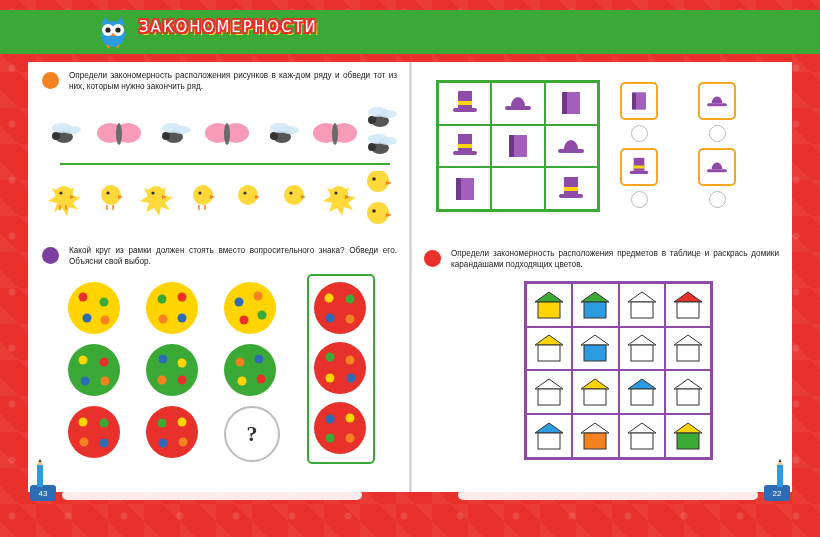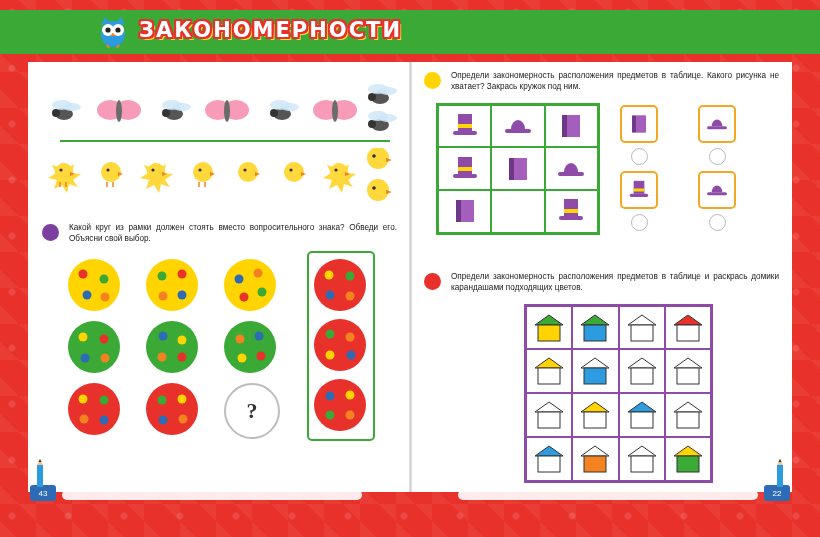--- a/index.html
+++ b/index.html
@@ -38,21 +38,21 @@
   .green-band{
     position:absolute;left:0;top:10px;width:820px;height:44px;
     background:#3aa935;
   }
   .title-wrap{
     position:absolute;left:95px;top:18px;
     display:flex;align-items:center;gap:10px;
   }
   .title{
     font-family:"DejaVu Sans",sans-serif;
-    font-weight:bold;font-size:21px;letter-spacing:2px;
+    font-weight:normal;font-size:15px;letter-spacing:2px;
     color:#ffffff;
     -webkit-text-stroke:0px;
     text-shadow:
        2px 0 #e8312a, -2px 0 #e8312a, 0 2px #e8312a, 0 -2px #e8312a,
        2px 2px #e8312a, -2px 2px #e8312a, 2px -2px #e8312a, -2px -2px #e8312a,
        3px 3px 0 #ffd43b;
   }
   .owl{position:absolute;left:95px;top:13px;}
   
   .col{position:absolute;top:70px;width:355px;}
@@ -149,20 +149,24 @@
       <div class="title">ЗАКОНОМЕРНОСТИ</div>
     </div>
   </div>
 
   <div class="white-sheet"></div>
   <div class="gutter"></div>
 
   <div class="col col-left">
 
     <div class="task">
+      <div class="task-head">
+        <div class="bullet" style="background:#f58220"></div>
+        <div class="instr">Определи закономерность расположения рисунков в каж-дом ряду и обведи тот из них, которым нужно закончить ряд.</div>
+      </div>
 
       <div class="strip" style="height:58px;margin-top:10px;">
         <svg width="355" height="58" viewBox="0 0 355 58">
           <g>
             <ellipse cx="22" cy="34" rx="9" ry="6" fill="#555"></ellipse>
               <ellipse cx="14" cy="33" rx="4" ry="4" fill="#333"></ellipse>
             <ellipse cx="20" cy="25" rx="10" ry="5" fill="#cfe6f7" opacity=".85"></ellipse>
             <ellipse cx="30" cy="27" rx="9" ry="4" fill="#cfe6f7" opacity=".85"></ellipse>
           </g>
           <g>
@@ -370,24 +374,20 @@
               </svg>
           </div>
         </div>
       </div>
     </div>
   </div>
 
   <div class="col col-right">
 
     <div class="task">
-      <div class="task-head">
-        <div class="bullet" style="background:#ffd400"></div>
-        <div class="instr">Определи закономерность расположения предметов в таблице. Какого рисунка не хватает? Закрась кружок под ним.</div>
-      </div>
 
       <div style="position:relative;height:140px;margin-top:10px;">
         <div class="hattable">
           <div class="hatcell">
             <svg width="34" height="34" viewBox="0 0 34 34">
                 <rect x="10" y="5" width="14" height="17" fill="#8e4ca8"></rect>
                 <rect x="10" y="15" width="14" height="4" fill="#ffd400"></rect>
                 <rect x="5" y="22" width="24" height="4" rx="2" fill="#8e4ca8"></rect>
               </svg>
           </div>

